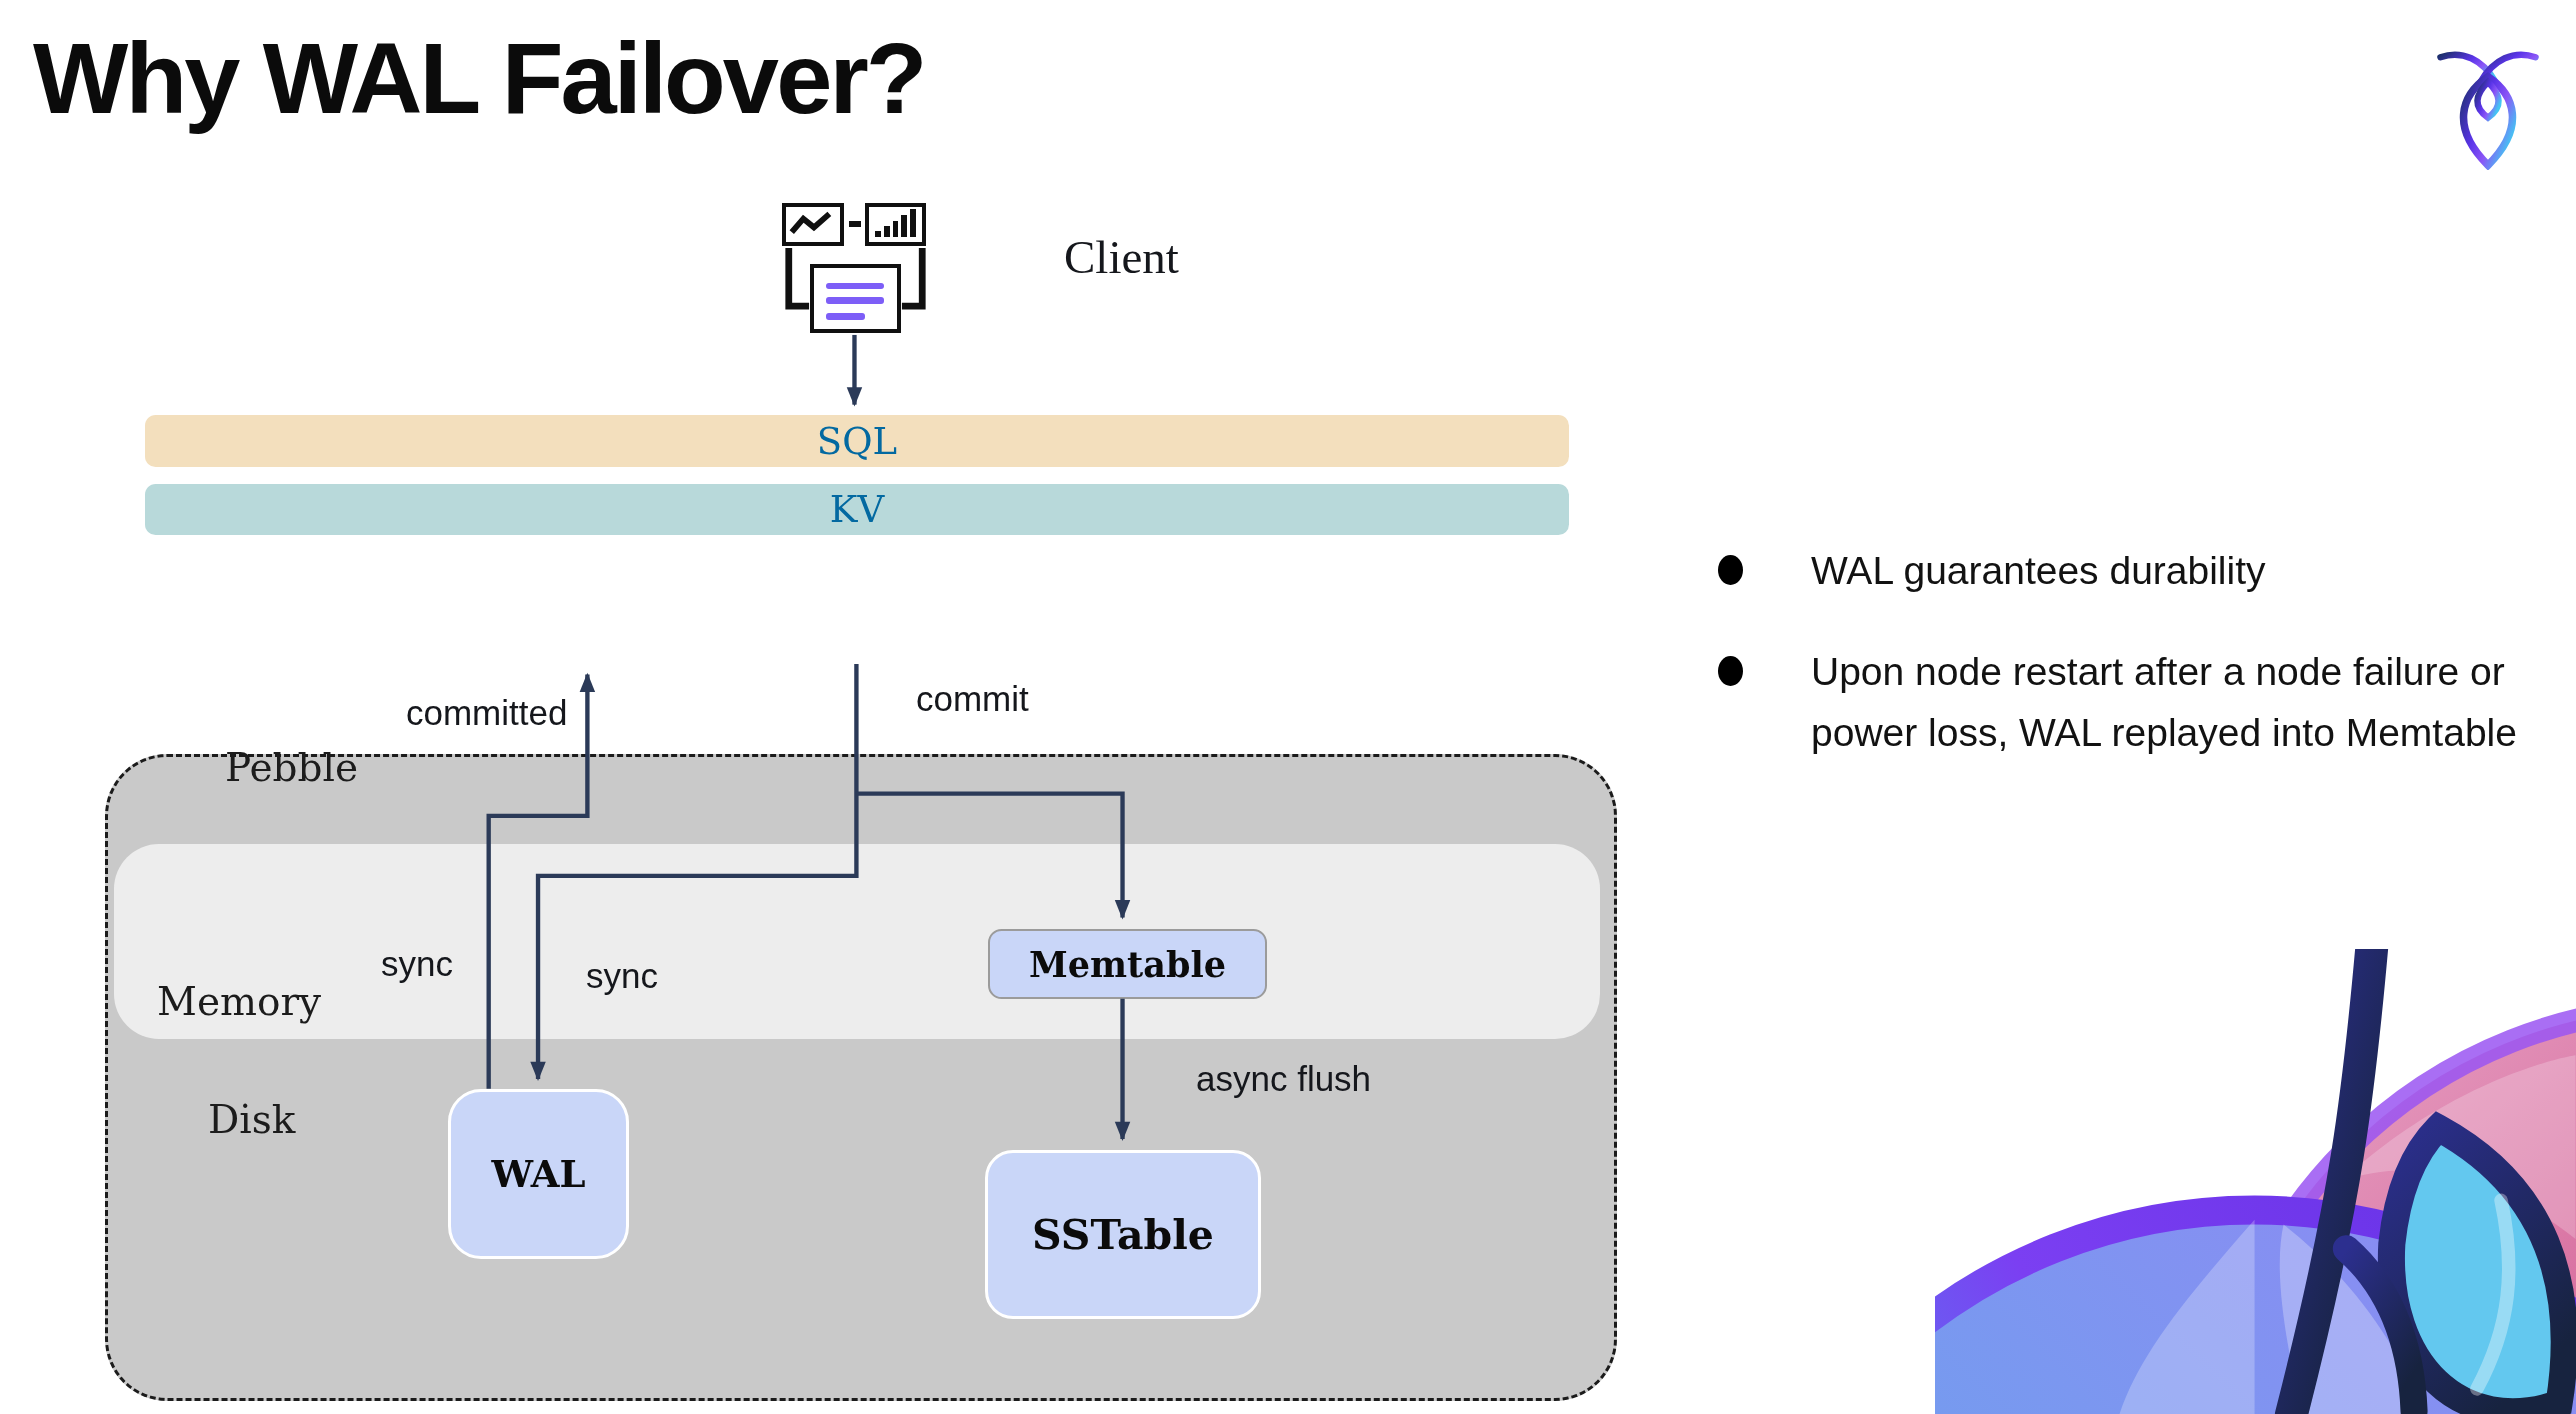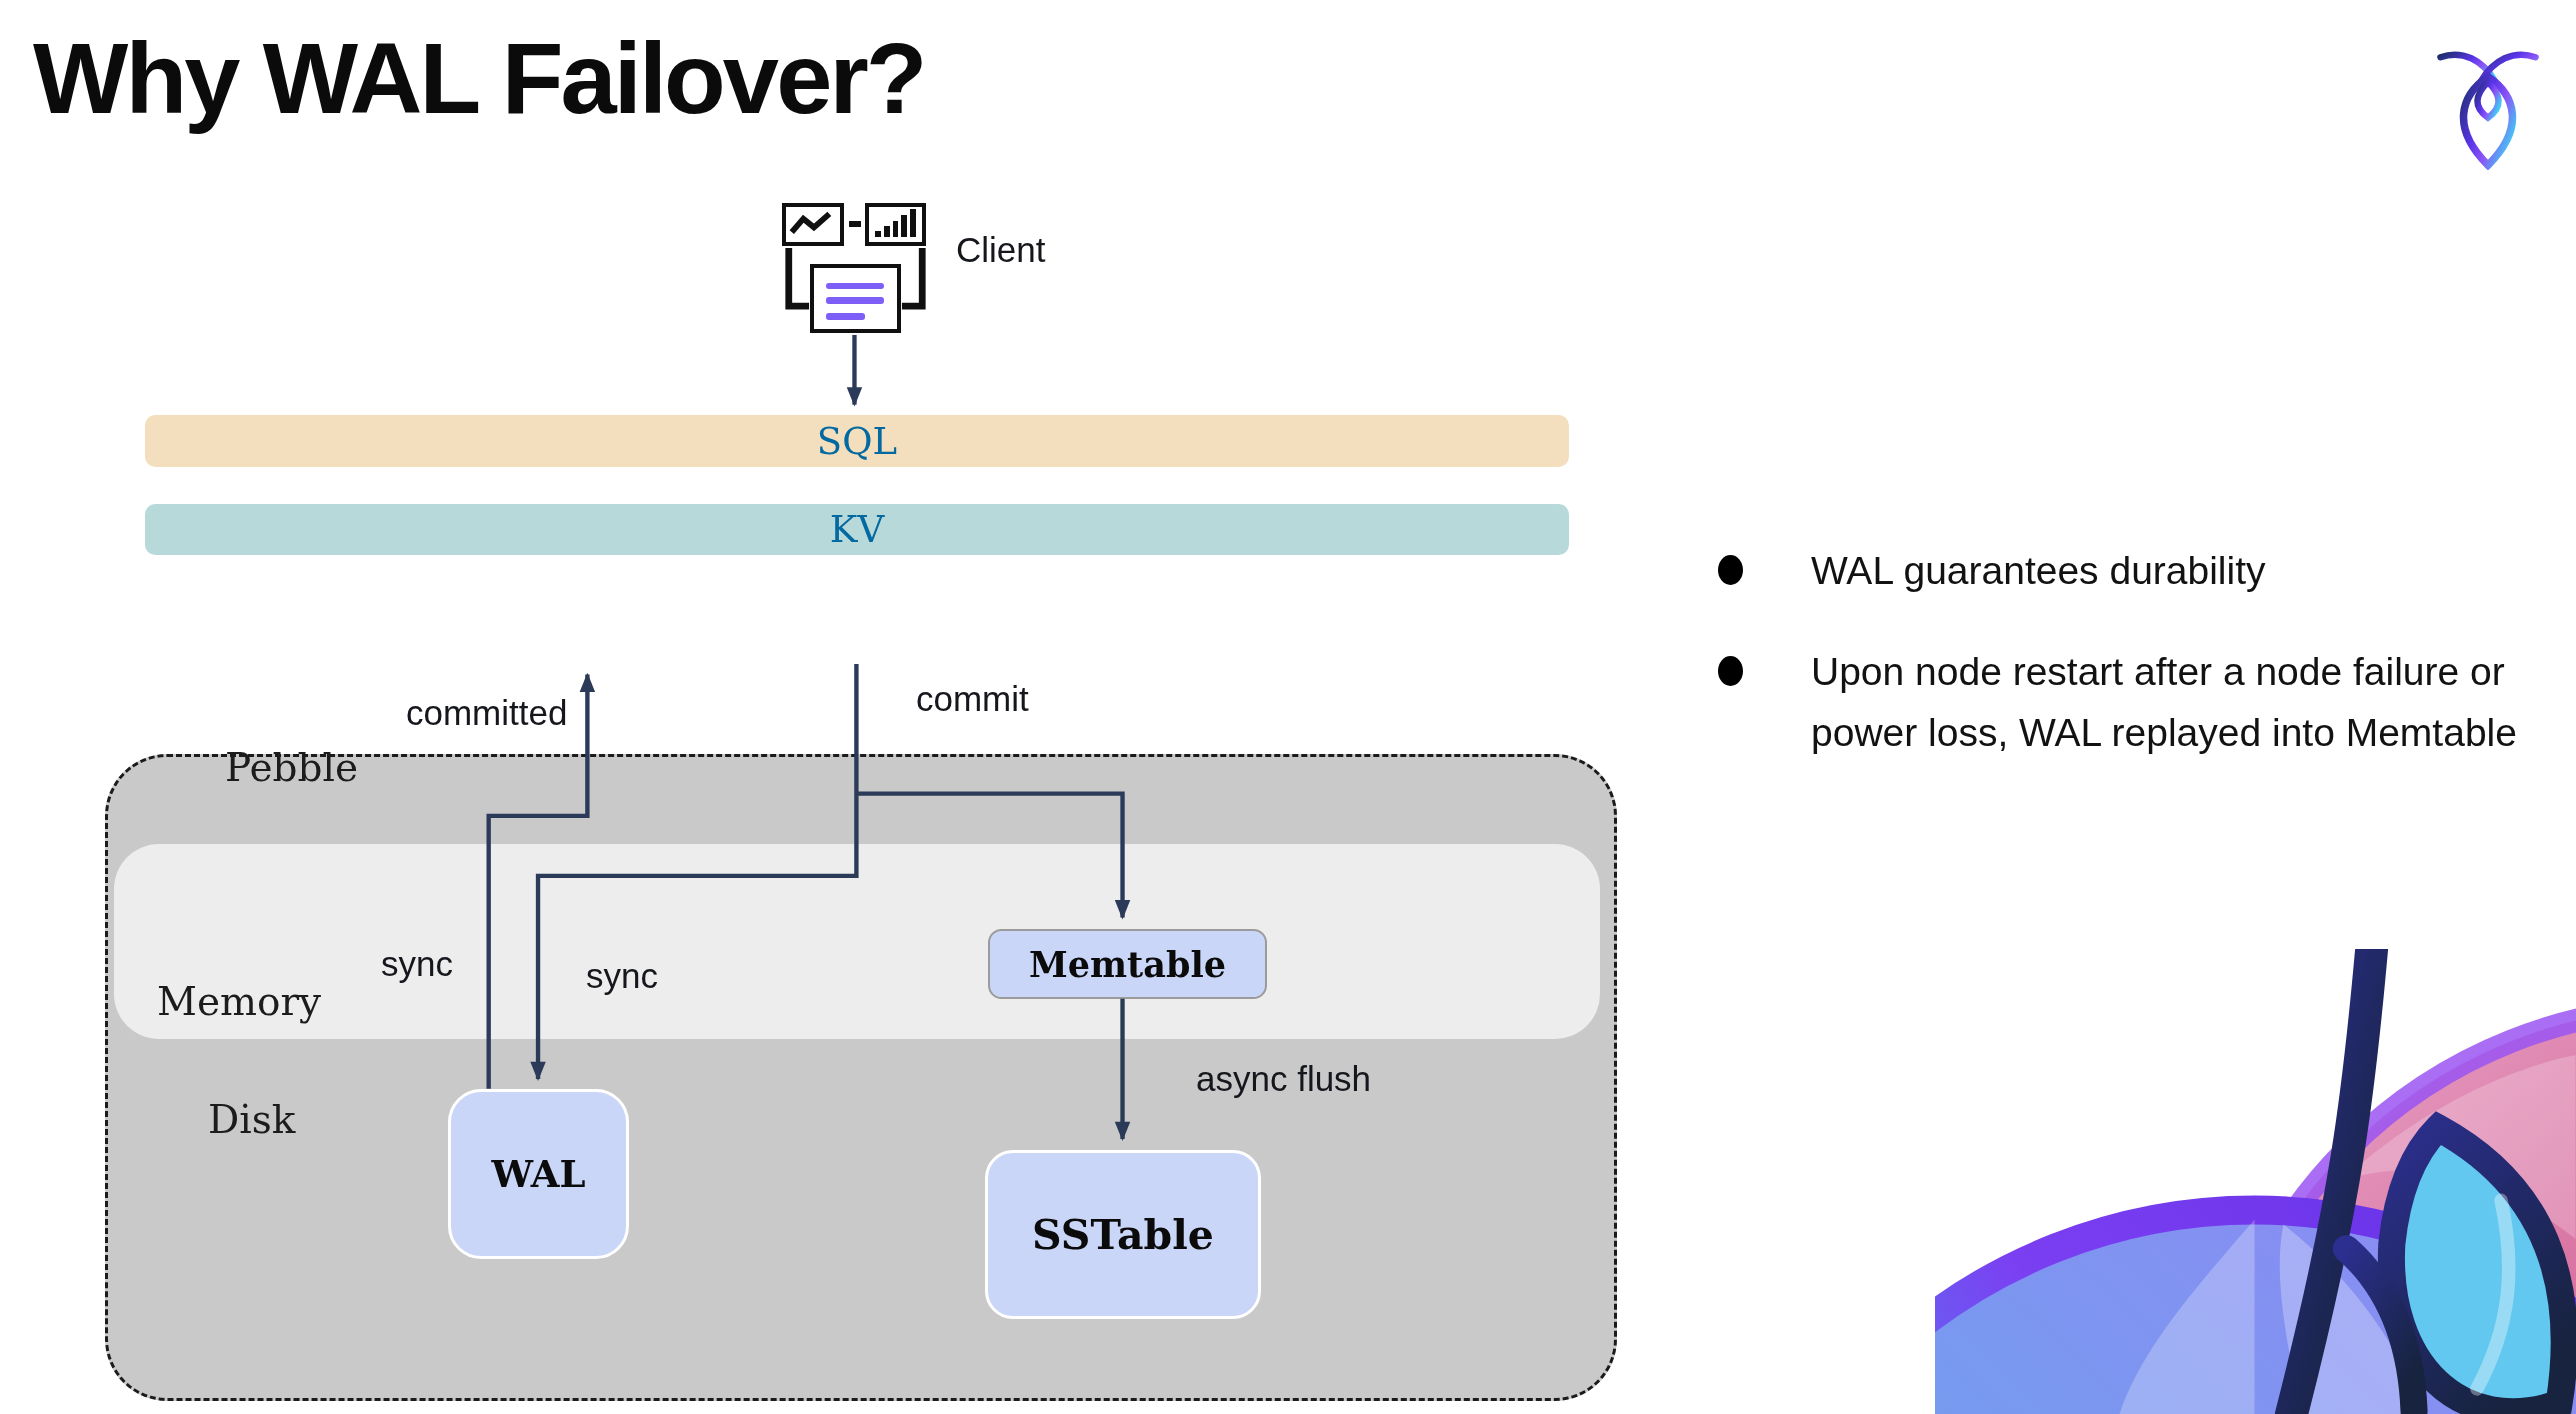--- a/index.html
+++ b/index.html
@@ -14,26 +14,26 @@
   }
   
   #client-group{left:782px;top:198px;width:147px;height:140px;}
   .monitor{position:absolute;background:#fff;border:4.8px solid #101010;box-sizing:border-box;}
   #monitor-line{left:0px;top:4.8px;width:62px;height:43px;}
   #monitor-bars{left:83px;top:4.8px;width:61px;height:43px;display:flex;align-items:flex-end;justify-content:center;gap:2.9px;padding-bottom:4.8px;}
   #icon-dash{position:absolute;left:67px;top:23px;width:11.6px;height:5.8px;background:#101010;}
   #monitor-bars i{display:block;background:#101010;width:5.8px;}
   #doc-rect{left:28px;top:66px;width:91px;height:69px;background:#fff;border:4.8px solid #101010;box-sizing:border-box;position:absolute;}
   #doc-rect i{display:block;position:absolute;left:11.6px;height:6.8px;background:#7d5ef7;border-radius:2.9px;}
-  #client-label{left:956px;top:230px;font-size:35px;color:#15171c;}
+  #client-label{left:1064px;top:230px;font-size:47px;color:#15171c;font-family:Liberation Serif, serif;}
   
   .bar{position:absolute;left:145px;width:1424px;border-radius:10.6px;display:flex;align-items:center;justify-content:center;
        font-family:"DejaVu Serif","Liberation Serif",serif;font-size:37px;color:#0369a1;}
   #bar-sql{top:415px;height:52px;}
-  #bar-kv{top:504px;height:51px;}
+  #bar-kv{top:484px;height:51px;}
   #bar-storage{top:579px;height:85px;}
   
   #pebble{left:105px;top:754px;width:1512px;height:647px;border:3.9px dashed #1b1b1b;border-radius:62px;box-sizing:border-box;}
   #memory-band{left:114px;top:844px;width:1486px;height:195px;border-radius:45px;}
   .zone-label{position:absolute;font-family:"DejaVu Serif","Liberation Serif",serif;font-size:39px;color:#1c1c1c;}
   #pebble-label{left:225px;top:745px;text-align:center;}
   #memory-label{left:157px;top:979px;}
   #disk-label{left:208px;top:1097px;}
   
   .bluebox{position:absolute;display:flex;align-items:center;justify-content:center;box-sizing:border-box;

